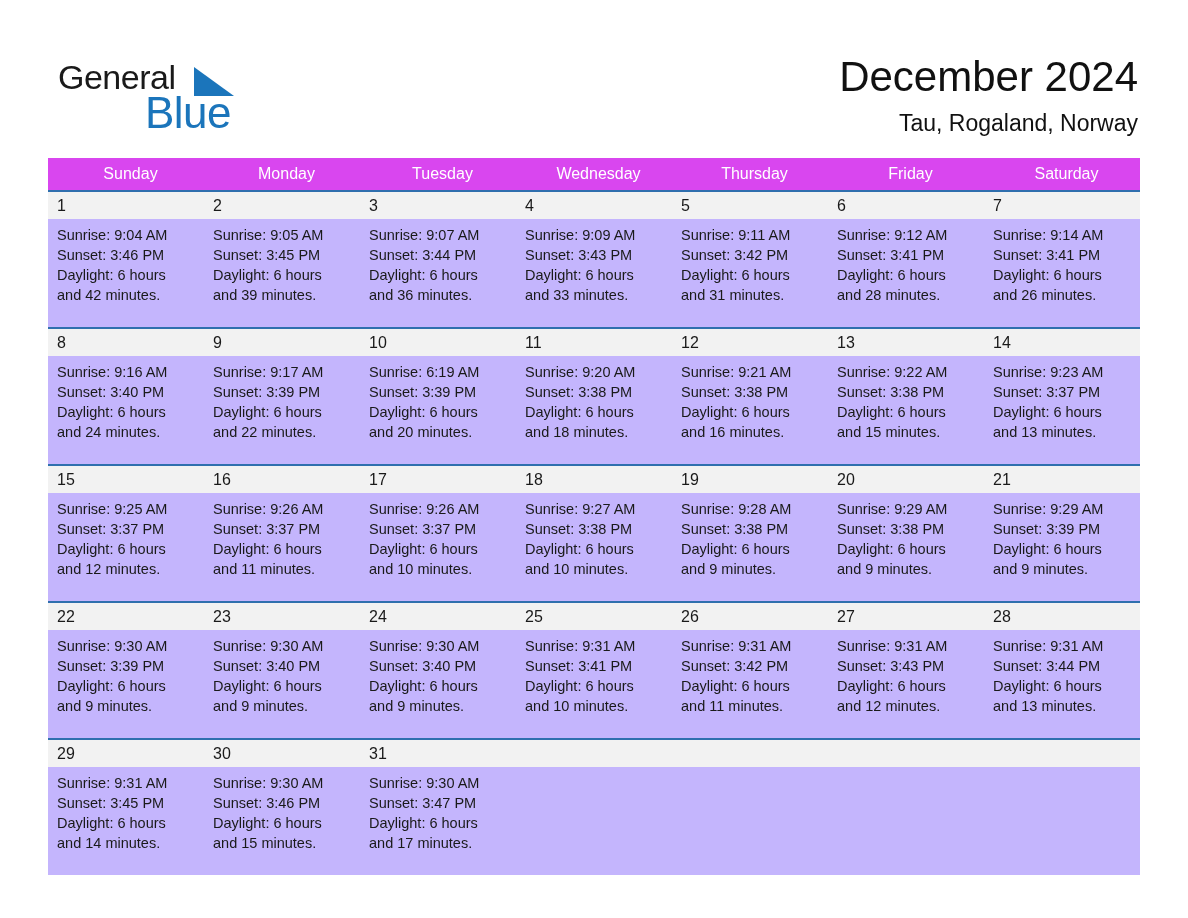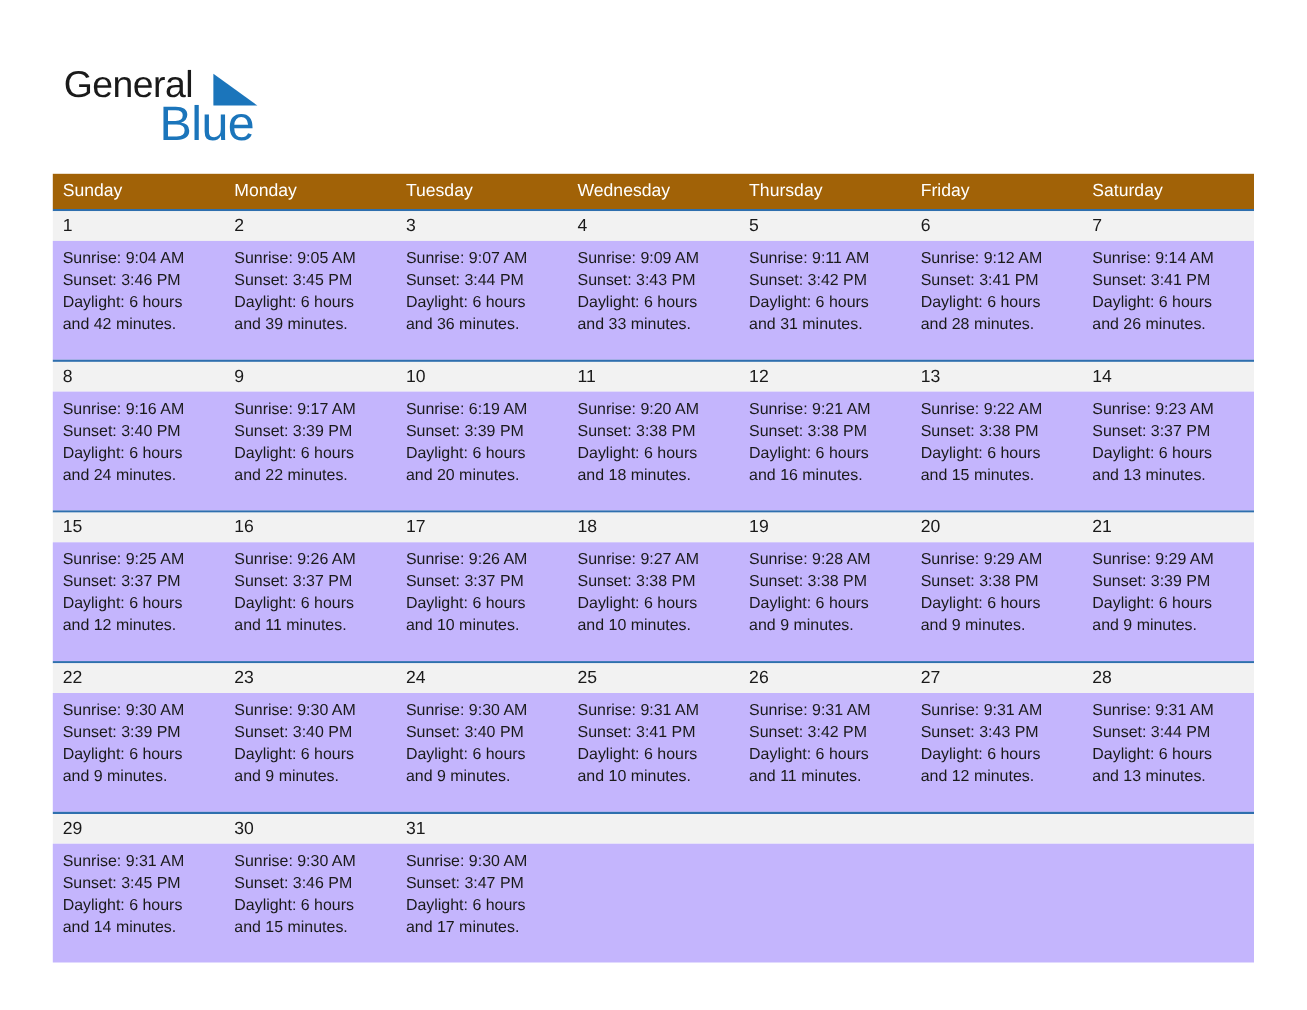--- a/index.html
+++ b/index.html
@@ -81,22 +81,23 @@
     padding-top: 4px;
   }
 
   
   .calendar {
     width: 1092px;
     margin-top: 12px;
   }
   .weekday-row {
     display: flex;
-    background: #a16207;
+    background: #d946ef;
     height: 32px;
+    text-align: center;
   }
   .weekday {
     flex: 1 1 0;
     color: #ffffff;
     font-size: 16px;
     line-height: 32px;
     padding-left: 9px;
     box-sizing: border-box;
     white-space: nowrap;
   }
@@ -142,20 +143,24 @@
 <div class="page">
 
   <div class="header">
 
     <div class="logo">
       <span class="logo-general">General</span>
       <span class="logo-tri"></span>
       <span class="logo-blue">Blue</span>
     </div>
 
+    <div class="title-block">
+      <h1 class="cal-title">December 2024</h1>
+      <p class="cal-subtitle">Tau, Rogaland, Norway</p>
+    </div>
 
   </div>
 
   <div class="calendar">
 
     <div class="weekday-row">
       <div class="weekday">Sunday</div>
       <div class="weekday">Monday</div>
       <div class="weekday">Tuesday</div>
       <div class="weekday">Wednesday</div>

